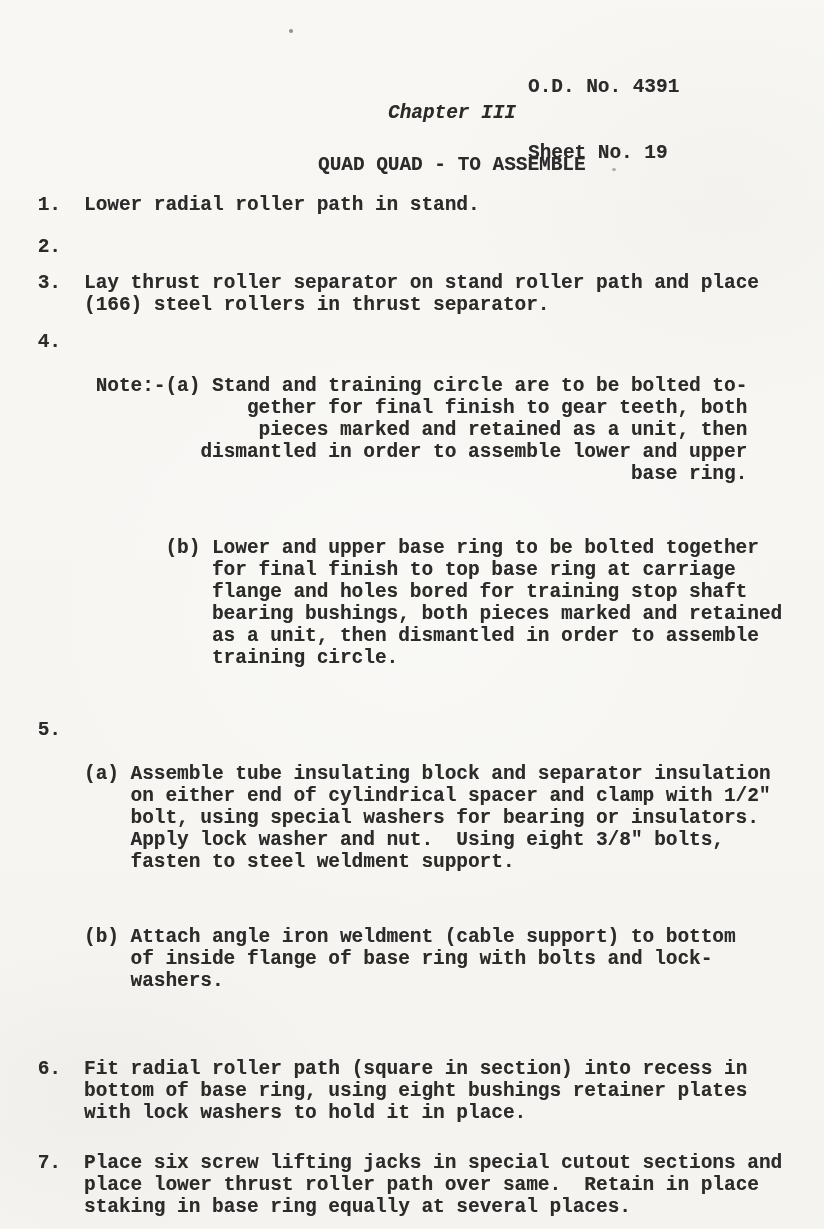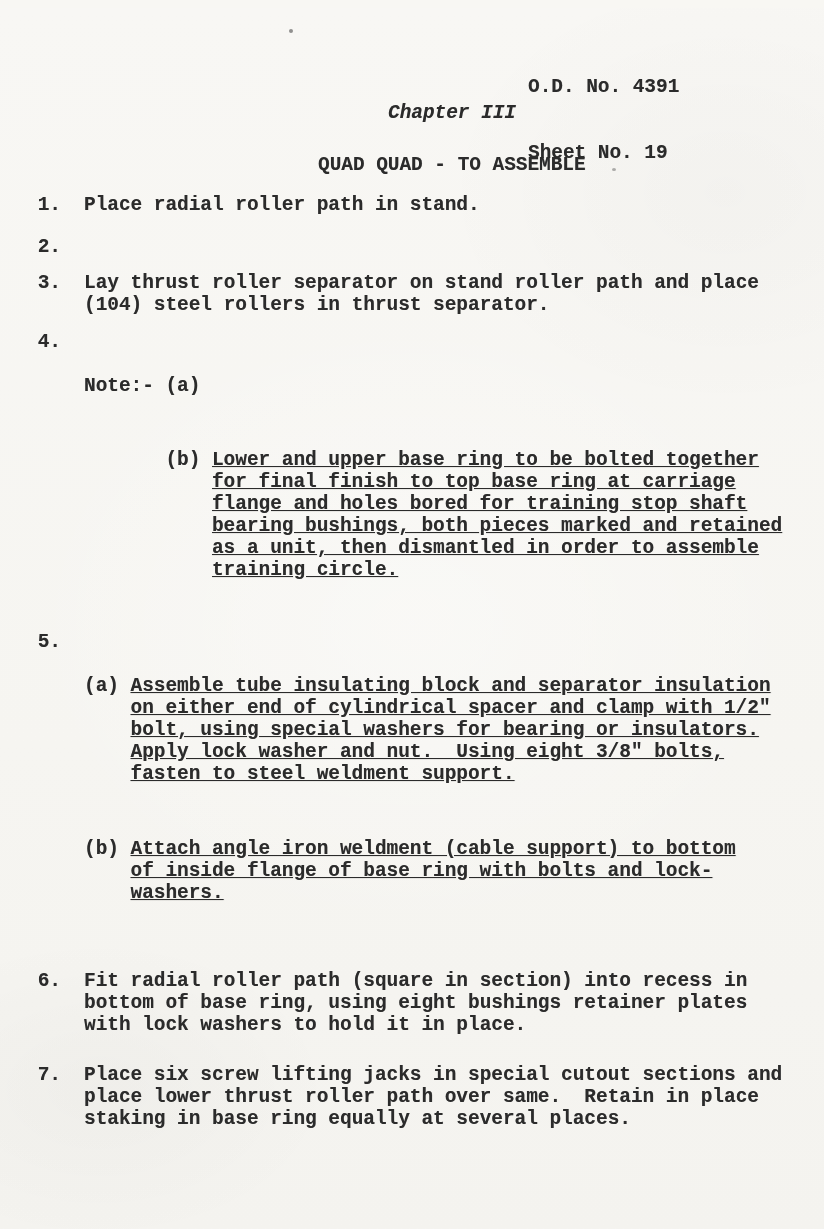--- a/index.html
+++ b/index.html
@@ -65,23 +65,22 @@
   }
   .subitem { display: flex; align-items: flex-start; }
   .subitem .marker {
     flex: 0 0 auto;
     width: 4ch;
     white-space: pre;
   }
   .subitem .subtext {
     flex: 1 1 auto;
     white-space: pre-wrap;
-    text-decoration: underline;
   }
-  .note-row { display: flex; align-items: flex-start; }
+  .note-row { display: flex; align-items: flex-start; text-align: right; }
   .note-row .prefix {
     flex: 0 0 auto;
     width: 7ch;
     white-space: pre;
   }
   .indent-7ch { margin-left: 7ch; }
   
   .mb20 { margin-bottom: 20px; }
   .mb14 { margin-bottom: 14px; }
   .mb15 { margin-bottom: 15px; }
@@ -111,39 +110,44 @@
     <div>Sheet No. 19</div>
   </div>
 
   <div class="chapter-title">Chapter III</div>
   <div class="section-title">QUAD QUAD - TO ASSEMBLE</div>
 
   <div class="list">
 
     <div class="item mb20">
       <span class="num">1.</span>
-      <div class="body">Place radial roller path in stand.</div>
+      <div class="body">Lower radial roller path in stand.</div>
     </div>
 
     <div class="item mb14">
       <span class="num">2.</span>
     </div>
 
     <div class="item mb15">
       <span class="num">3.</span>
       <div class="body">Lay thrust roller separator on stand roller path and place
-(104) steel rollers in thrust separator.</div>
+(166) steel rollers in thrust separator.</div>
     </div>
 
     <div class="item mb6">
       <span class="num">4.</span>
       <div class="body">
         <div class="note-row">
           <span class="prefix">Note:-</span>
           <span class="marker">(a)</span>
+          <div class="subtext">Stand and training circle are to be bolted to-
+gether for final finish to gear teeth, both
+pieces marked and retained as a unit, then
+dismantled in order to assemble lower and upper
+base ring.</div>
         </div>
         <div class="subitem sub-gap8 indent-7ch">
           <span class="marker">(b)</span>
           <div class="subtext">Lower and upper base ring to be bolted together
 for final finish to top base ring at carriage
 flange and holes bored for training stop shaft
 bearing bushings, both pieces marked and retained
 as a unit, then dismantled in order to assemble
 training circle.</div>
         </div>

